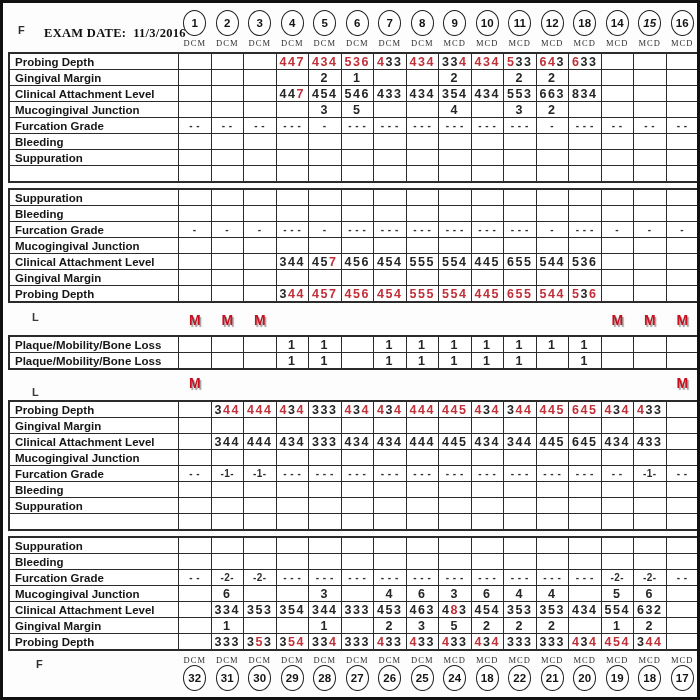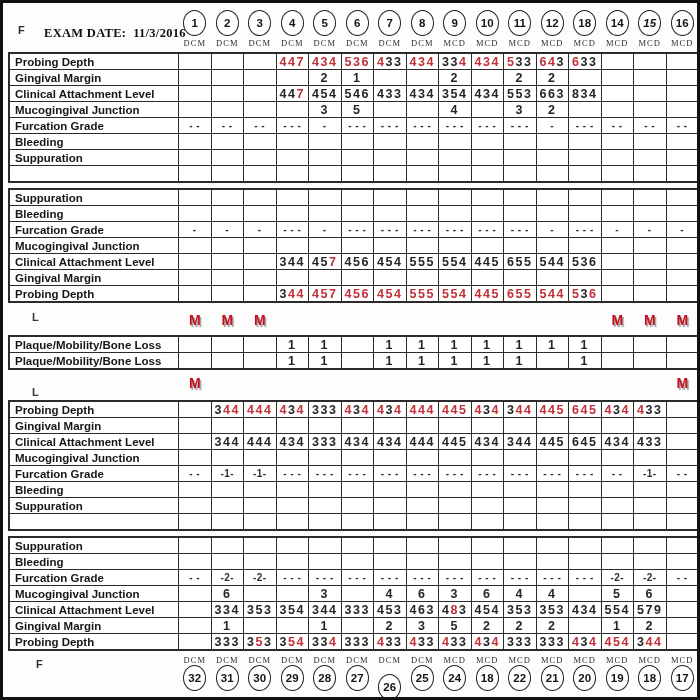--- a/index.html
+++ b/index.html
@@ -809,21 +809,21 @@
       <div class="cell val">
         <span>4</span>
         <span class="red">8</span>
         <span>3</span>
       </div>
       <div class="cell val">454</div>
       <div class="cell val">353</div>
       <div class="cell val">353</div>
       <div class="cell val">434</div>
       <div class="cell val">554</div>
-      <div class="cell val">579</div>
+      <div class="cell val">632</div>
       <div class="cell val"></div>
       <div class="cell row-label">Gingival Margin</div>
       <div class="cell val"></div>
       <div class="cell val">1</div>
       <div class="cell val"></div>
       <div class="cell val"></div>
       <div class="cell val">1</div>
       <div class="cell val"></div>
       <div class="cell val">2</div>
       <div class="cell val">3</div>
@@ -925,21 +925,21 @@
       </div>
       <div class="hcell" style="grid-area: 2 / 5; height: 25px; text-align: right;">
         <div class="tooth-circle">29</div>
       </div>
       <div class="hcell" style="grid-area: 2 / 6; height: 25px;">
         <div class="tooth-circle">28</div>
       </div>
       <div class="hcell" style="grid-area: 2 / 7; height: 25px;">
         <div class="tooth-circle">27</div>
       </div>
-      <div class="hcell" style="grid-area: 2 / 8; height: 25px; margin-top: 9px;">
+      <div class="hcell" style="grid-area: 2 / 8; height: 25px;">
         <div class="tooth-circle">26</div>
       </div>
       <div class="hcell" style="grid-area: 2 / 9; height: 25px;">
         <div class="tooth-circle">25</div>
       </div>
       <div class="hcell" style="grid-area: 2 / 10; height: 25px;">
         <div class="tooth-circle">24</div>
       </div>
       <div class="hcell" style="grid-area: 2 / 11; height: 25px;">
         <div class="tooth-circle">18</div>

